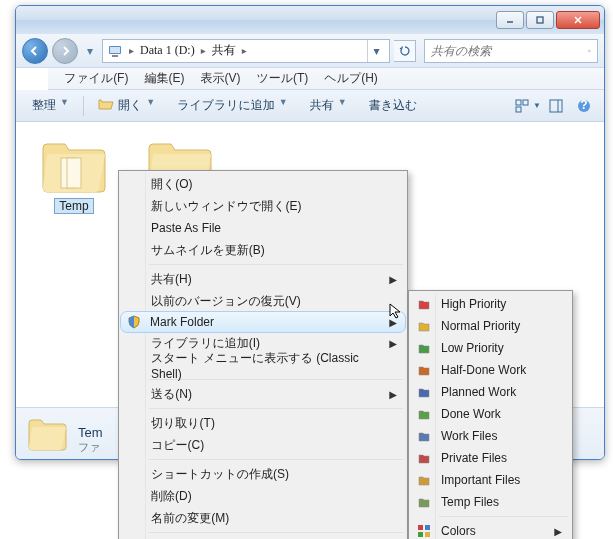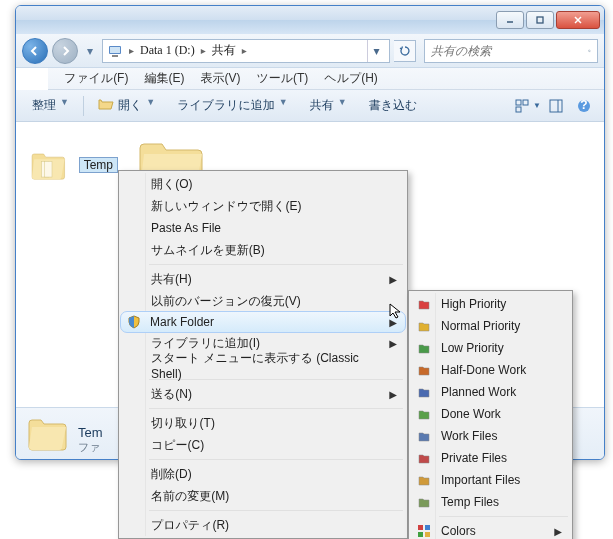--- a/index.html
+++ b/index.html
@@ -32,21 +32,21 @@
 .toolbar { height: 32px; background: linear-gradient(to bottom, #f0f5fb, #dfe9f4); border-bottom: 1px solid #c5d4e4; display: flex; align-items: center; padding: 0 6px; gap: 2px; }
 .tbtn { padding: 3px 10px; display:flex; gap:4px; color:#1a3a5c; }
 .tbtn .arr { font-size:9px; color:#5a7a9c; }
 .tbsep { width:1px; height:20px; background:#c0d0e0; margin:0 2px; }
 .tright { margin-left:auto; display:flex; align-items:center; }
 .iconbtn { width:28px; height:24px; display:flex;align-items:center;justify-content:center;color:#3a6a9c; }
 
 .content { display: flex; height: calc(100% - 28px - 34px - 22px - 32px); }
 
 .files { flex:1; padding: 14px; display:flex; gap: 18px; align-items:flex-start; }
-.folder-item { width: 88px; display:flex; flex-direction:row; align-items:center; gap:12px; }
+.folder-item { width: 88px; display:flex; flex-direction:column; align-items:center; gap:4px; }
 .folder-item.sel .flabel { background:#cde6f7; border:1px solid #7da2ce; padding:0 4px; }
 .folder-icon { width: 70px; height: 58px; }
 .flabel { font-size:12px; color:#222; }
 
 .details { position:absolute; bottom:0; left:0; right:0; height: 52px; background: linear-gradient(to bottom, #f0f5fb, #e5eef7); border-top: 1px solid #cad9e9; display:flex; align-items:center; padding:4px 10px; gap:10px; }
 .details .dicon { width:42px; height:38px; }
 .details .dinfo .dname { font-size:13px; color:#264; color:#1a3a5c;margin-top:12px; }
 .details .dinfo .dtype { font-size:11px; color:#6a7a8a; }
 
 .ctxmenu { position:absolute; background:#f0f0f0; border:1px solid #979797; box-shadow: 3px 3px 6px rgba(0,0,0,0.25); padding: 2px; }
@@ -263,20 +263,23 @@
       </div>
       <div class="msep"></div>
       <div class="mitem">
         <span>切り取り(T)</span>
       </div>
       <div class="mitem">
         <span>コピー(C)</span>
       </div>
       <div class="msep"></div>
       <div class="mitem">
+        <span>ショートカットの作成(S)</span>
+      </div>
+      <div class="mitem">
         <span>削除(D)</span>
       </div>
       <div class="mitem">
         <span>名前の変更(M)</span>
       </div>
       <div class="msep"></div>
       <div class="mitem">
         <span>プロパティ(R)</span>
       </div>
     </div>

